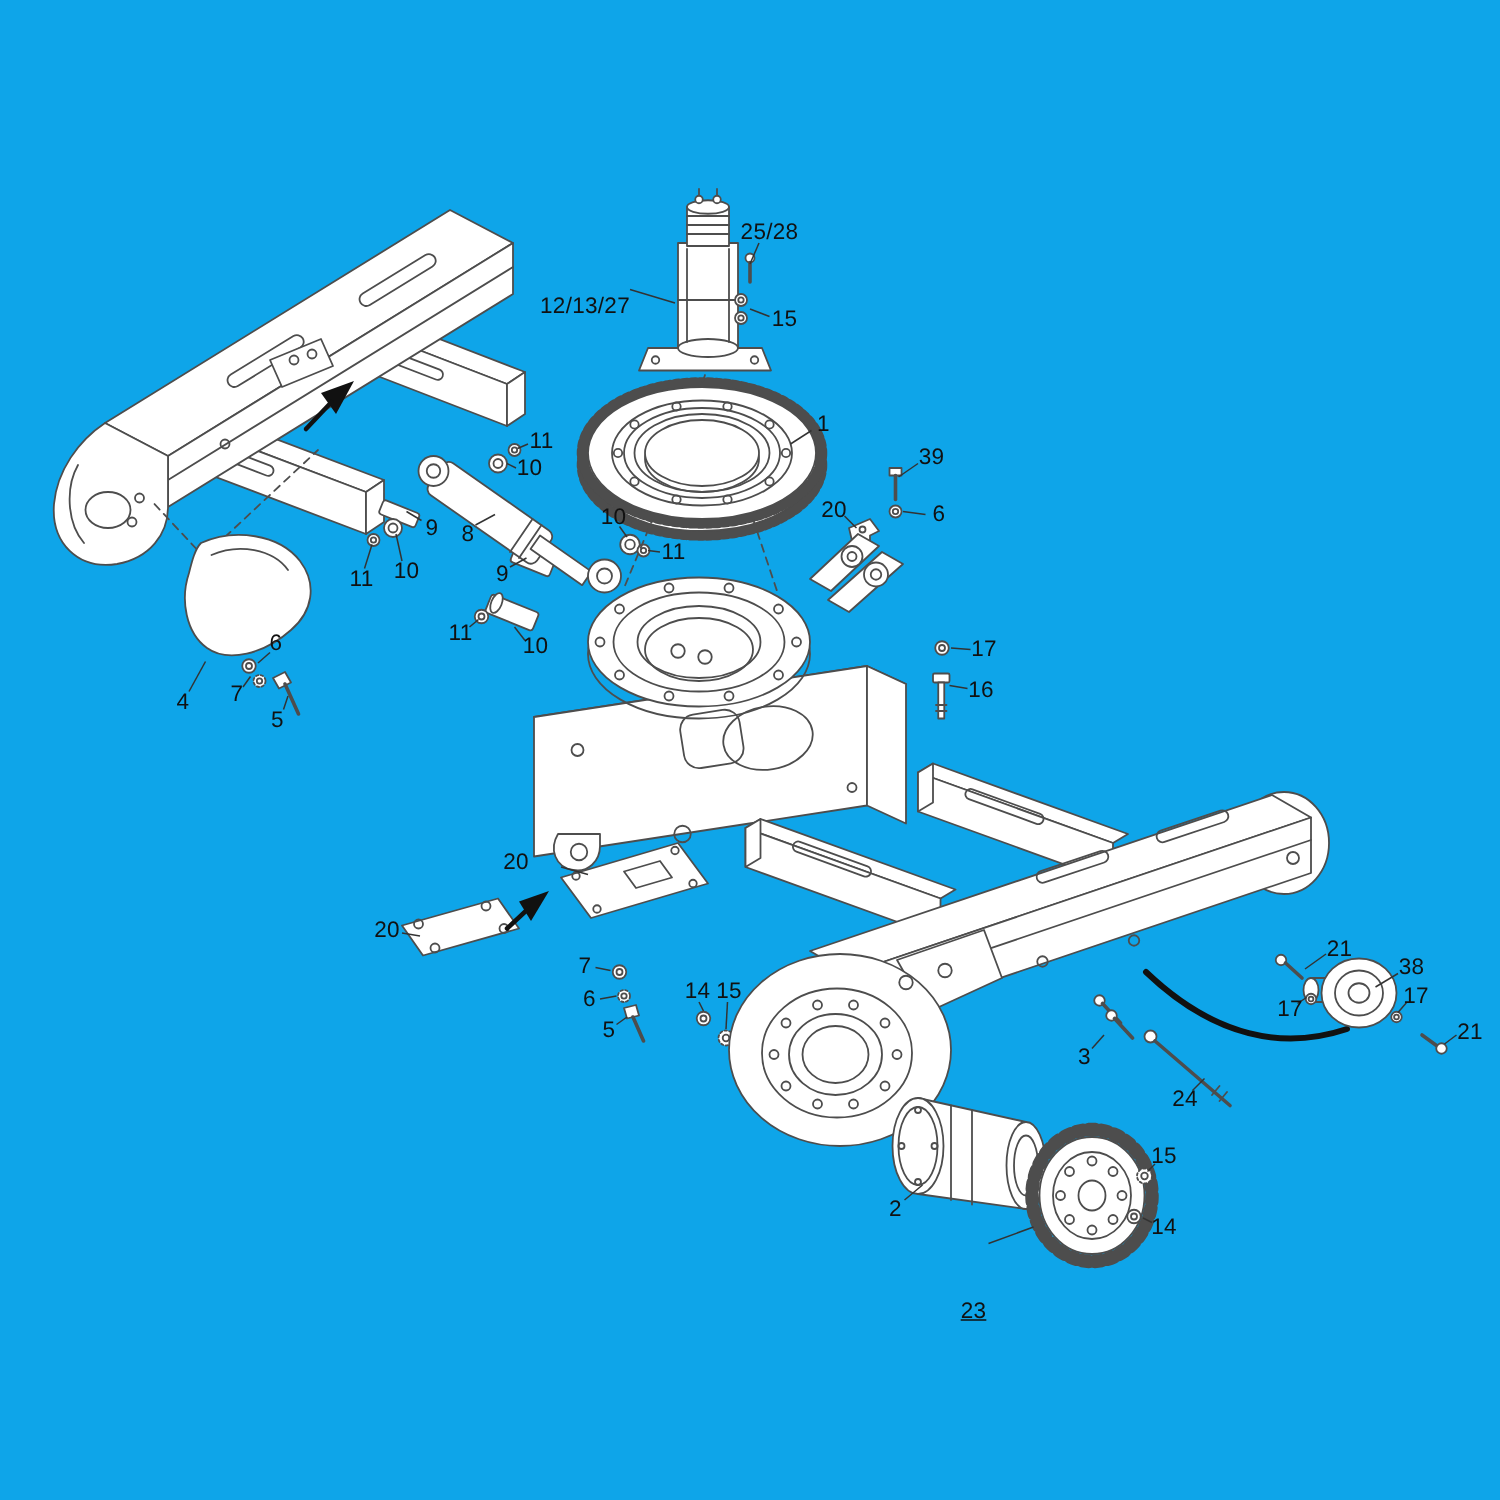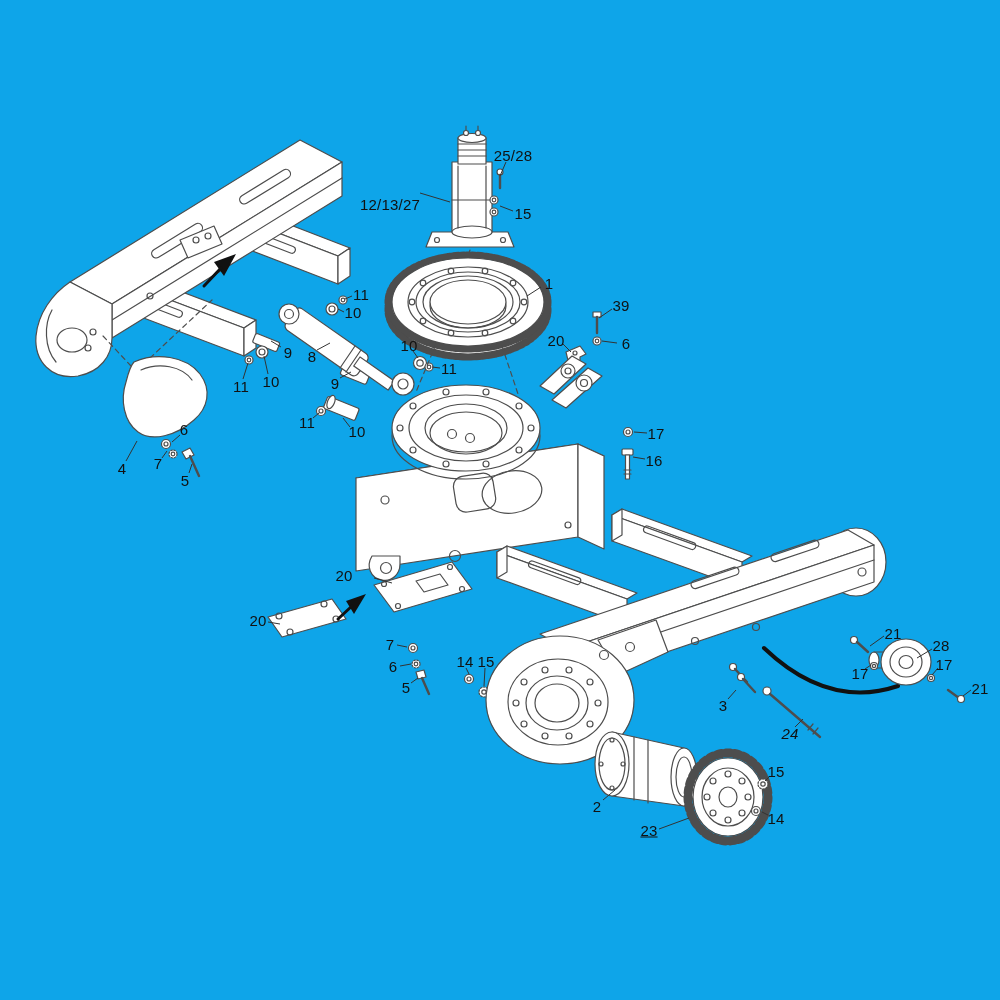--- a/index.html
+++ b/index.html
@@ -442,24 +442,24 @@
       <div class="callout" style="left: 185px; top: 480px; color: rgb(17, 17, 17);">5</div>
       <div class="callout" style="left: 344px; top: 575px; color: rgb(17, 17, 17);">20</div>
       <div class="callout" style="left: 258px; top: 620px; color: rgb(17, 17, 17);">20</div>
       <div class="callout" style="left: 390px; top: 644px; color: rgb(17, 17, 17);">7</div>
       <div class="callout" style="left: 393px; top: 666px; color: rgb(17, 17, 17);">6</div>
       <div class="callout" style="left: 406px; top: 687px; color: rgb(17, 17, 17);">5</div>
       <div class="callout" style="left: 465px; top: 661px; color: rgb(17, 17, 17);">14</div>
       <div class="callout" style="left: 486px; top: 661px; color: rgb(17, 17, 17);">15</div>
       <div class="callout" style="left: 723px; top: 705px; color: rgb(17, 17, 17);">3</div>
       <div class="callout" style="left: 893px; top: 633px; color: rgb(17, 17, 17);">21</div>
-      <div class="callout" style="left: 941px; top: 645px; color: rgb(17, 17, 17);">28</div>
+      <div class="callout" style="left: 941px; top: 645px; color: rgb(17, 17, 17);">38</div>
       <div class="callout" style="left: 860px; top: 673px; color: rgb(17, 17, 17);">17</div>
       <div class="callout" style="left: 944px; top: 664px; color: rgb(17, 17, 17);">17</div>
       <div class="callout" style="left: 980px; top: 688px; color: rgb(17, 17, 17);">21</div>
-      <div class="callout" style="left: 790px; top: 733px; color: rgb(17, 17, 17); font-style: italic;">24</div>
+      <div class="callout" style="left: 790px; top: 733px; color: rgb(17, 17, 17);">24</div>
       <div class="callout" style="left: 776px; top: 771px; color: rgb(17, 17, 17);">15</div>
       <div class="callout" style="left: 776px; top: 818px; color: rgb(17, 17, 17);">14</div>
       <div class="callout" style="left: 597px; top: 806px; color: rgb(17, 17, 17);">2</div>
-      <div class="callout" style="left: 649px; top: 830px; color: rgb(17, 17, 17); text-decoration: underline;">23</div>
+      <div class="callout" style="left: 649px; top: 874px; color: rgb(17, 17, 17); text-decoration: underline;">23</div>
     </div>
 
 </div>
 
 </body></html>

